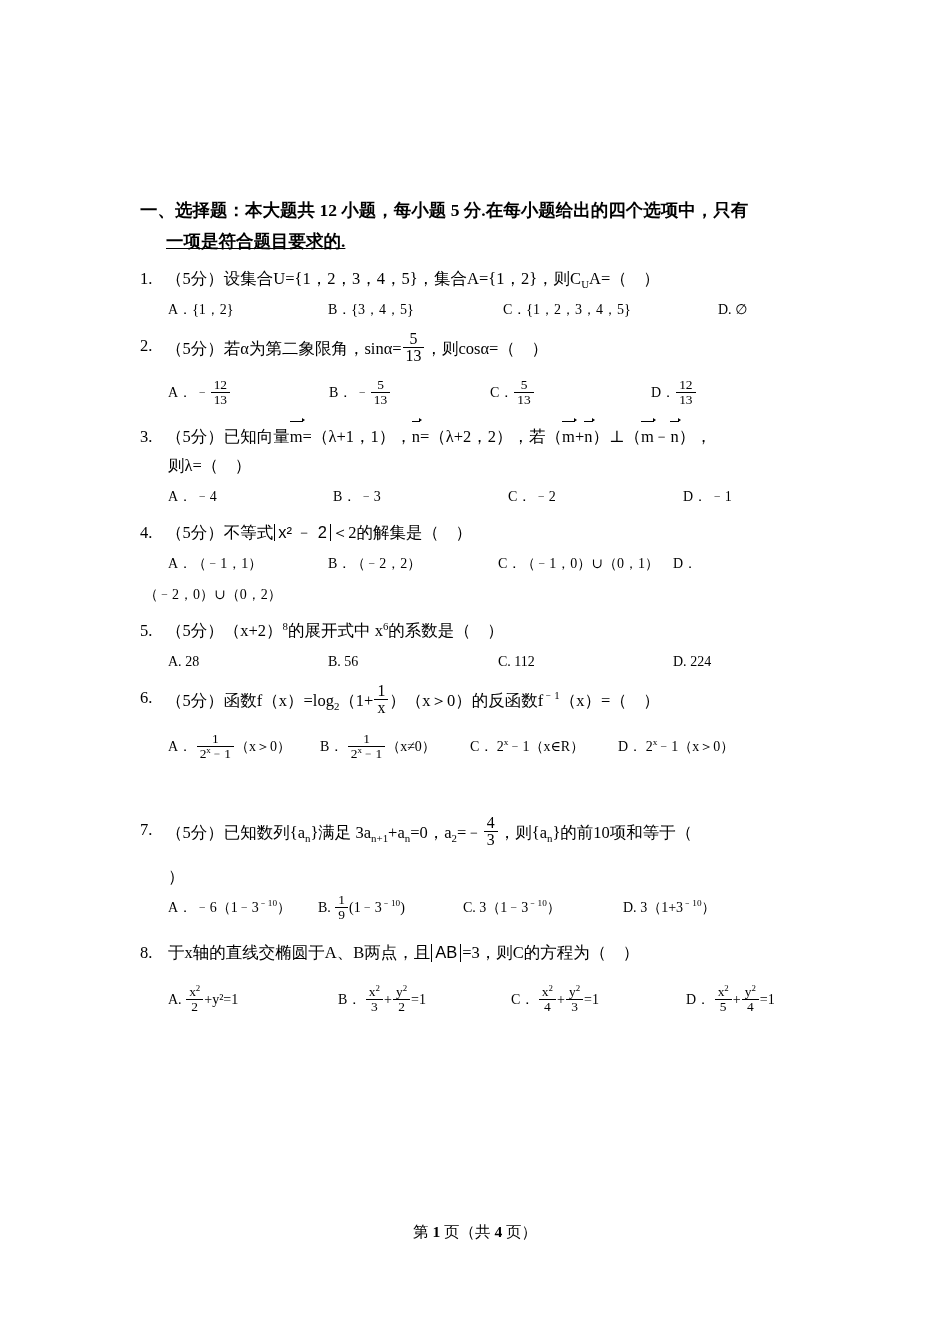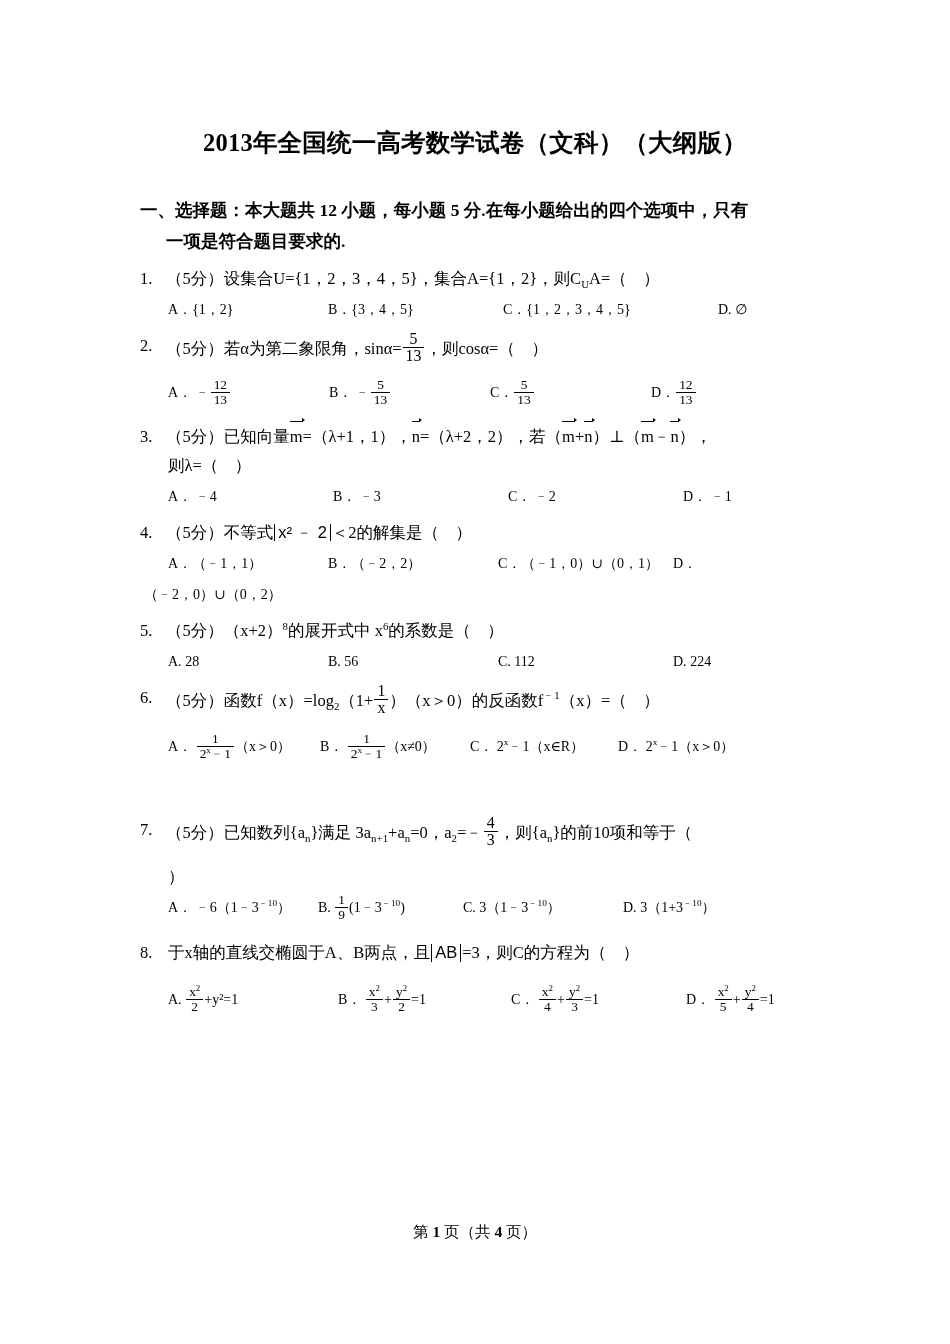--- a/index.html
+++ b/index.html
@@ -40,20 +40,21 @@
   .section-head {
     font-weight: bold;
     font-size: 17.5px;
     line-height: 31px;
     text-indent: 0;
     margin-bottom: 2px;
   }
   .section-head .cont {
     display: block;
     padding-left: 26px;
+    text-decoration: underline;
   }
   .q {
     position: relative;
     font-size: 16.5px;
     line-height: 29px;
     margin-top: 7px;
   }
   .q .num {
     position: absolute;
     left: 0;
@@ -172,21 +173,20 @@
     text-align: center;
     font-size: 15.5px;
   }
   .footer b { font-weight: bold; }
 </style>
 </head>
 <body>
 
 <div class="page">
 
-  <div class="doc-title">2013年全国统一高考数学试卷（文科）（大纲版）</div>
 
   <div class="body-area">
 
     <div class="section-head">
       <span>一、选择题：本大题共 12 小题，每小题 5 分.在每小题给出的四个选项中，只有</span>
       <span class="cont">一项是符合题目要求的.</span>
     </div>
 
     <div class="q">
       <span class="num">1.</span>

